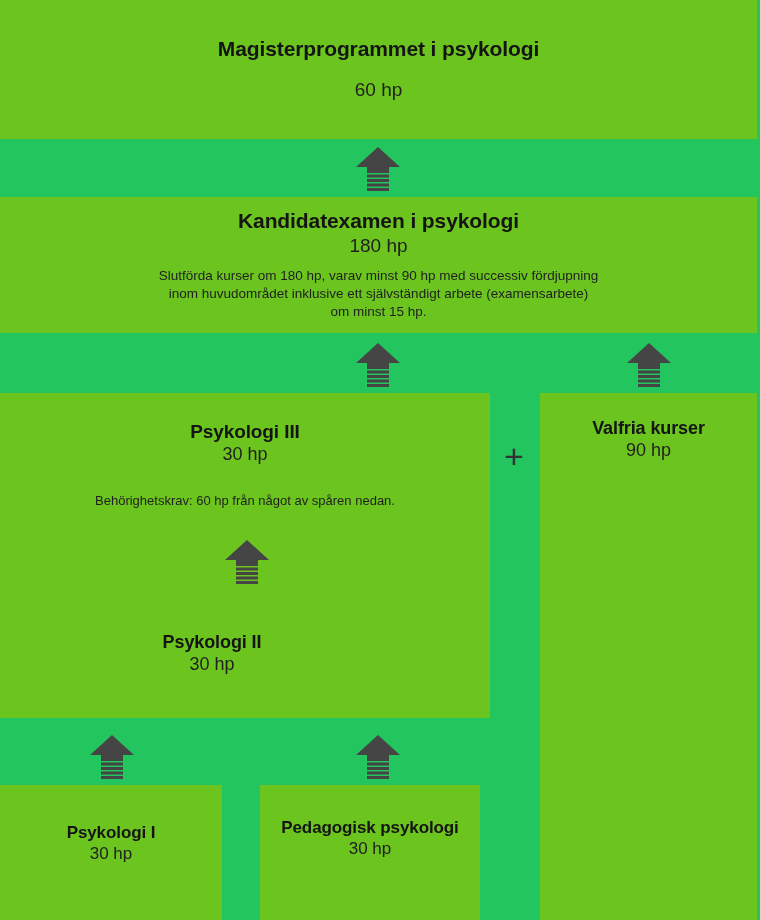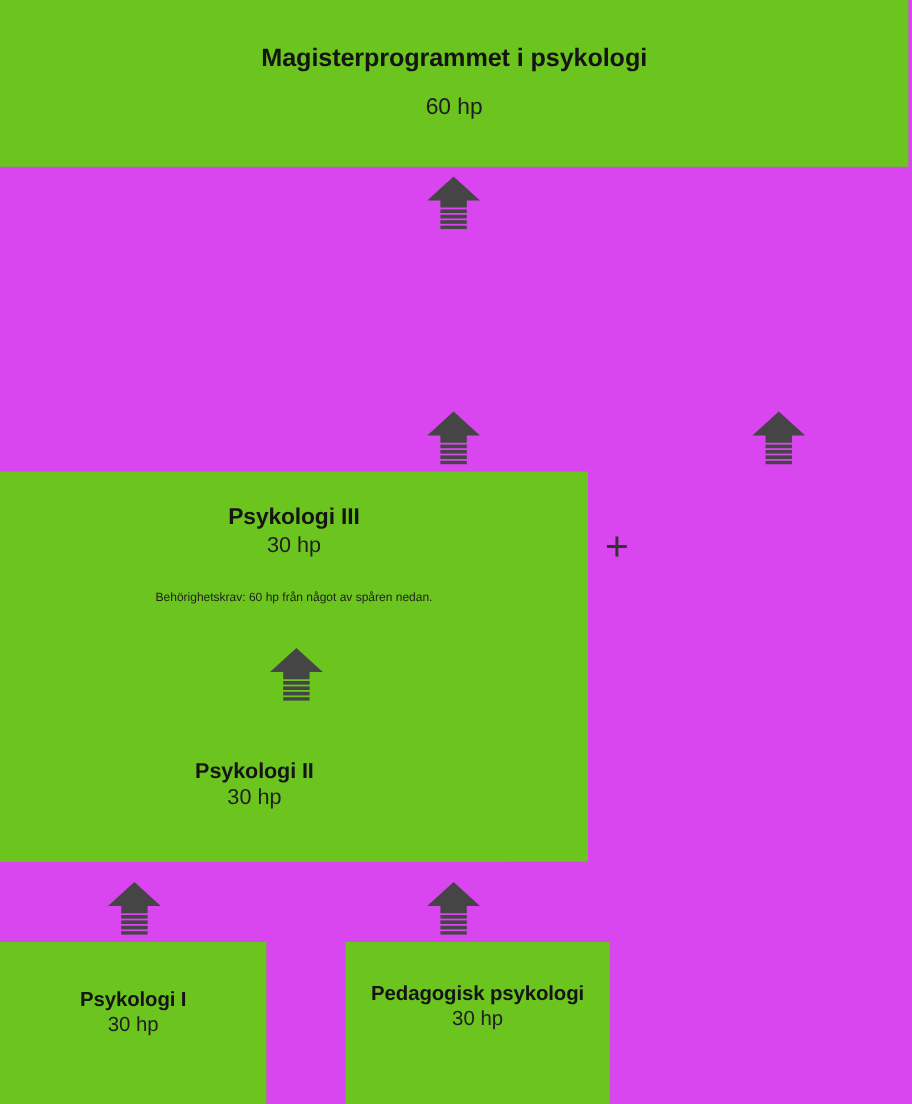--- a/index.html
+++ b/index.html
@@ -8,21 +8,21 @@
     background: #ffffff;
   }
   body {
     font-family: "Liberation Sans", "DejaVu Sans", sans-serif;
     -webkit-font-smoothing: antialiased;
   }
   #canvas {
     position: relative;
     width: 760px;
     height: 920px;
-    background: #d946ef;
+    background: #22c55e;
     overflow: hidden;
   }
   .box {
     position: absolute;
     background: #6cc41f;
     box-sizing: border-box;
     display: flex;
     flex-direction: column;
     align-items: center;
     justify-content: center;
@@ -48,34 +48,34 @@
     max-width: 440px;
   }
 
   
   #box-magister   { left: 0px;   top: 0px;   width: 757px; height: 139px; }
   #box-kandidat   { left: 0px;   top: 197px; width: 757px; height: 136px; }
   #box-psyk3      { left: 0px;   top: 393px; width: 490px; height: 325px; }
   #box-valfria    { left: 540px; top: 393px; width: 217px; height: 527px; }
   #box-psyk2      { left: 0px;   top: 590px; width: 424px; height: 128px; }
   #box-psyk1      { left: 0px;   top: 785px; width: 222px; height: 175px; }
-  #box-pedagogisk { left: 288px; top: 785px; width: 220px; height: 135px; }
+  #box-pedagogisk { left: 260px; top: 785px; width: 220px; height: 135px; }
 
   
   #box-magister .title   { font-size: 21px; }
   #box-magister .credits { font-size: 19px; margin-top: 18px; }
 
   #box-kandidat .title   { font-size: 21px; }
   #box-kandidat .credits { font-size: 19px; margin-top: 1px; }
   #box-kandidat .note    { font-size: 13.5px; margin-top: 9px; }
 
   #box-psyk3 { justify-content: flex-start; padding-top: 28px; }
   #box-psyk3 .title   { font-size: 19px; }
   #box-psyk3 .credits { font-size: 18px; margin-top: 1px; }
-  #box-psyk3 .note    { font-size: 10px; margin-top: 26px; text-align: center; }
+  #box-psyk3 .note    { font-size: 13px; margin-top: 26px; text-align: center; }
 
   #box-valfria { justify-content: flex-start; padding-top: 25px; }
   #box-valfria .title   { font-size: 18px; }
   #box-valfria .credits { font-size: 18px; margin-top: 1px; }
 
   #box-psyk2 .title   { font-size: 18px; }
   #box-psyk2 .credits { font-size: 18px; margin-top: 1px; }
 
   #box-psyk1 { justify-content: flex-start; padding-top: 38px; }
   #box-psyk1 .title   { font-size: 17px; }
@@ -126,20 +126,25 @@
   <div class="arrow" id="arrow-1">
     <svg viewBox="0 0 46 46" width="46" height="46" aria-hidden="true">
       <polygon points="23,2 45,22 34,22 34,28 12,28 12,22 1,22" fill="#454545"></polygon>
       <rect x="12" y="29.5" width="22" height="3.0" fill="#454545"></rect>
       <rect x="12" y="34.0" width="22" height="3.0" fill="#454545"></rect>
       <rect x="12" y="38.5" width="22" height="3.0" fill="#454545"></rect>
       <rect x="12" y="43.0" width="22" height="3.0" fill="#454545"></rect>
     </svg>
   </div>
 
+  <div class="box" id="box-kandidat">
+    <div class="title">Kandidatexamen i psykologi</div>
+    <div class="credits">180 hp</div>
+    <div class="note">Slutförda kurser om 180 hp, varav minst 90 hp med successiv fördjupning inom huvudområdet inklusive ett självständigt arbete (examensarbete) om minst 15 hp.</div>
+  </div>
 
   <div class="arrow" id="arrow-2">
     <svg viewBox="0 0 46 46" width="46" height="46" aria-hidden="true">
       <polygon points="23,2 45,22 34,22 34,28 12,28 12,22 1,22" fill="#454545"></polygon>
       <rect x="12" y="29.5" width="22" height="3.0" fill="#454545"></rect>
       <rect x="12" y="34.0" width="22" height="3.0" fill="#454545"></rect>
       <rect x="12" y="38.5" width="22" height="3.0" fill="#454545"></rect>
       <rect x="12" y="43.0" width="22" height="3.0" fill="#454545"></rect>
     </svg>
   </div>
@@ -155,20 +160,24 @@
   </div>
 
   <div class="box" id="box-psyk3">
     <div class="title">Psykologi III</div>
     <div class="credits">30 hp</div>
     <div class="note">Behörighetskrav: 60 hp från något av spåren nedan.</div>
   </div>
 
   <div id="plus-sign">+</div>
 
+  <div class="box" id="box-valfria">
+    <div class="title">Valfria kurser</div>
+    <div class="credits">90 hp</div>
+  </div>
 
   <div class="arrow" id="arrow-4">
     <svg viewBox="0 0 46 46" width="46" height="46" aria-hidden="true">
       <polygon points="23,2 45,22 34,22 34,28 12,28 12,22 1,22" fill="#454545"></polygon>
       <rect x="12" y="29.5" width="22" height="3.0" fill="#454545"></rect>
       <rect x="12" y="34.0" width="22" height="3.0" fill="#454545"></rect>
       <rect x="12" y="38.5" width="22" height="3.0" fill="#454545"></rect>
       <rect x="12" y="43.0" width="22" height="3.0" fill="#454545"></rect>
     </svg>
   </div>

